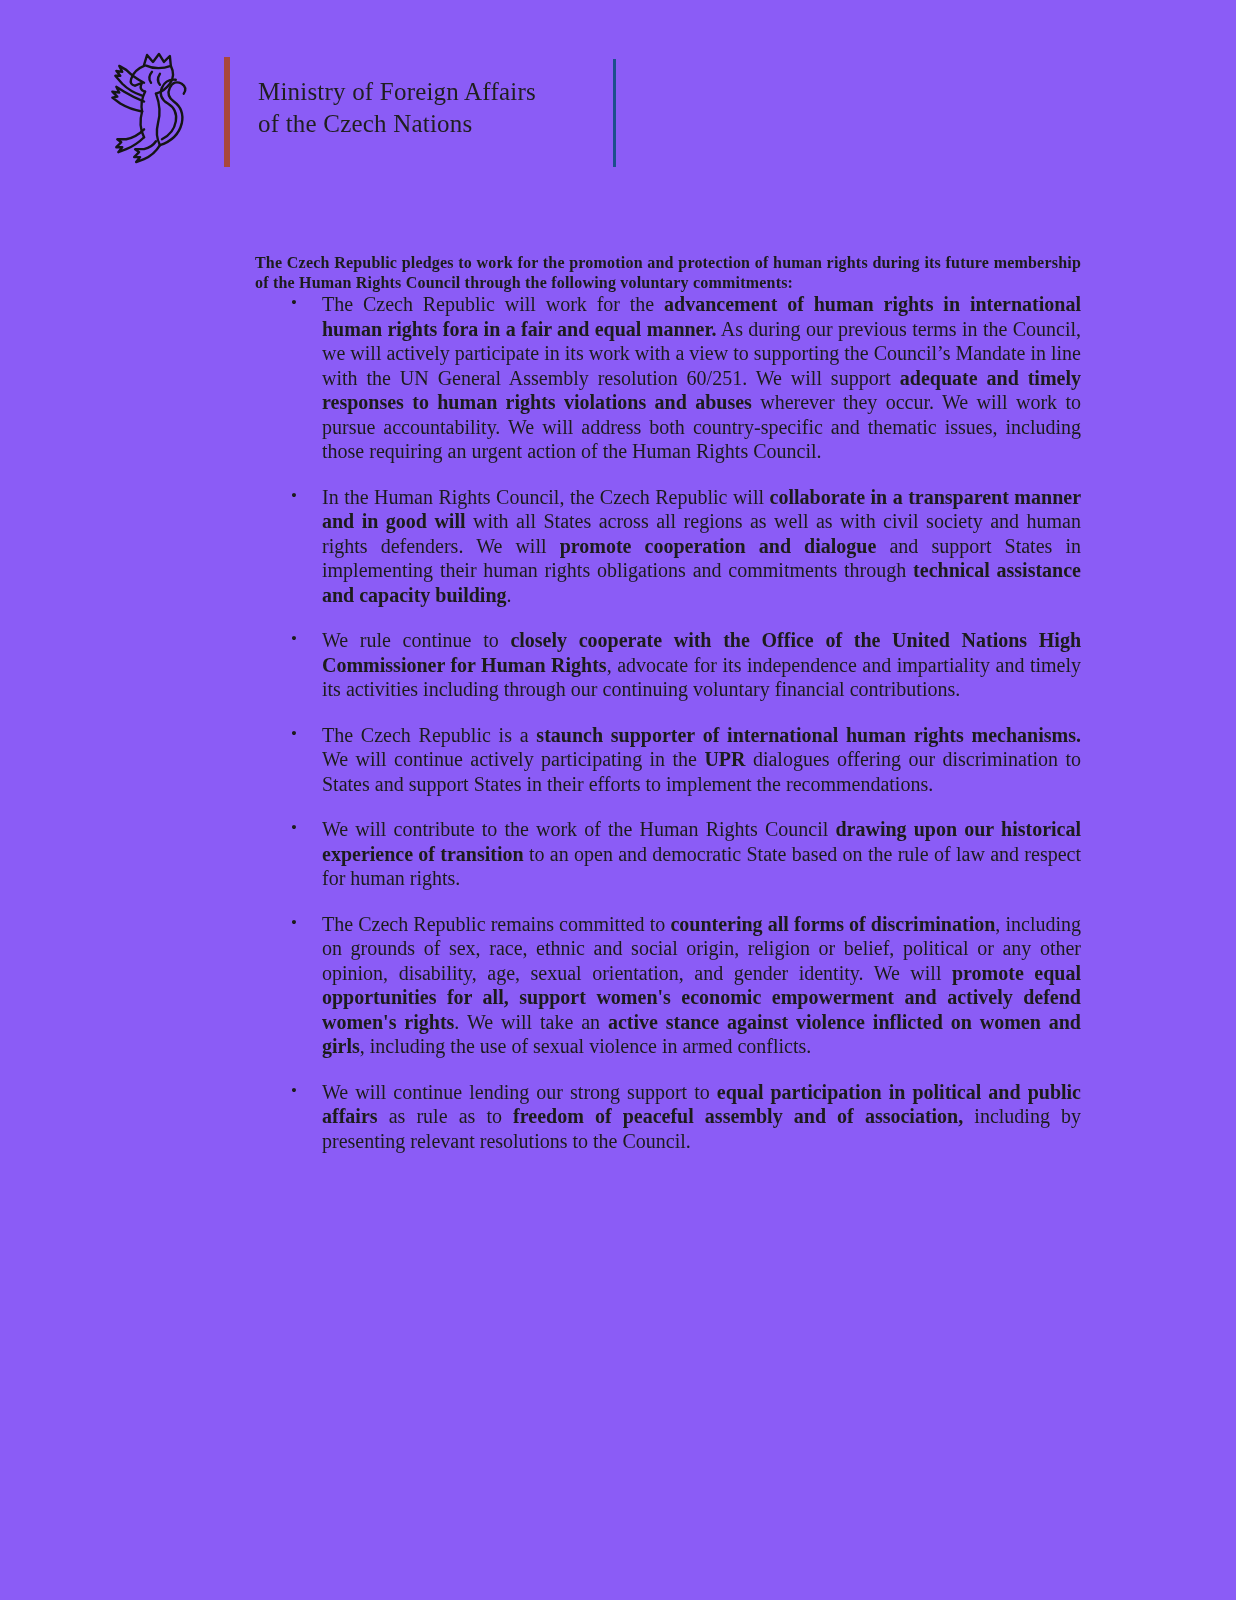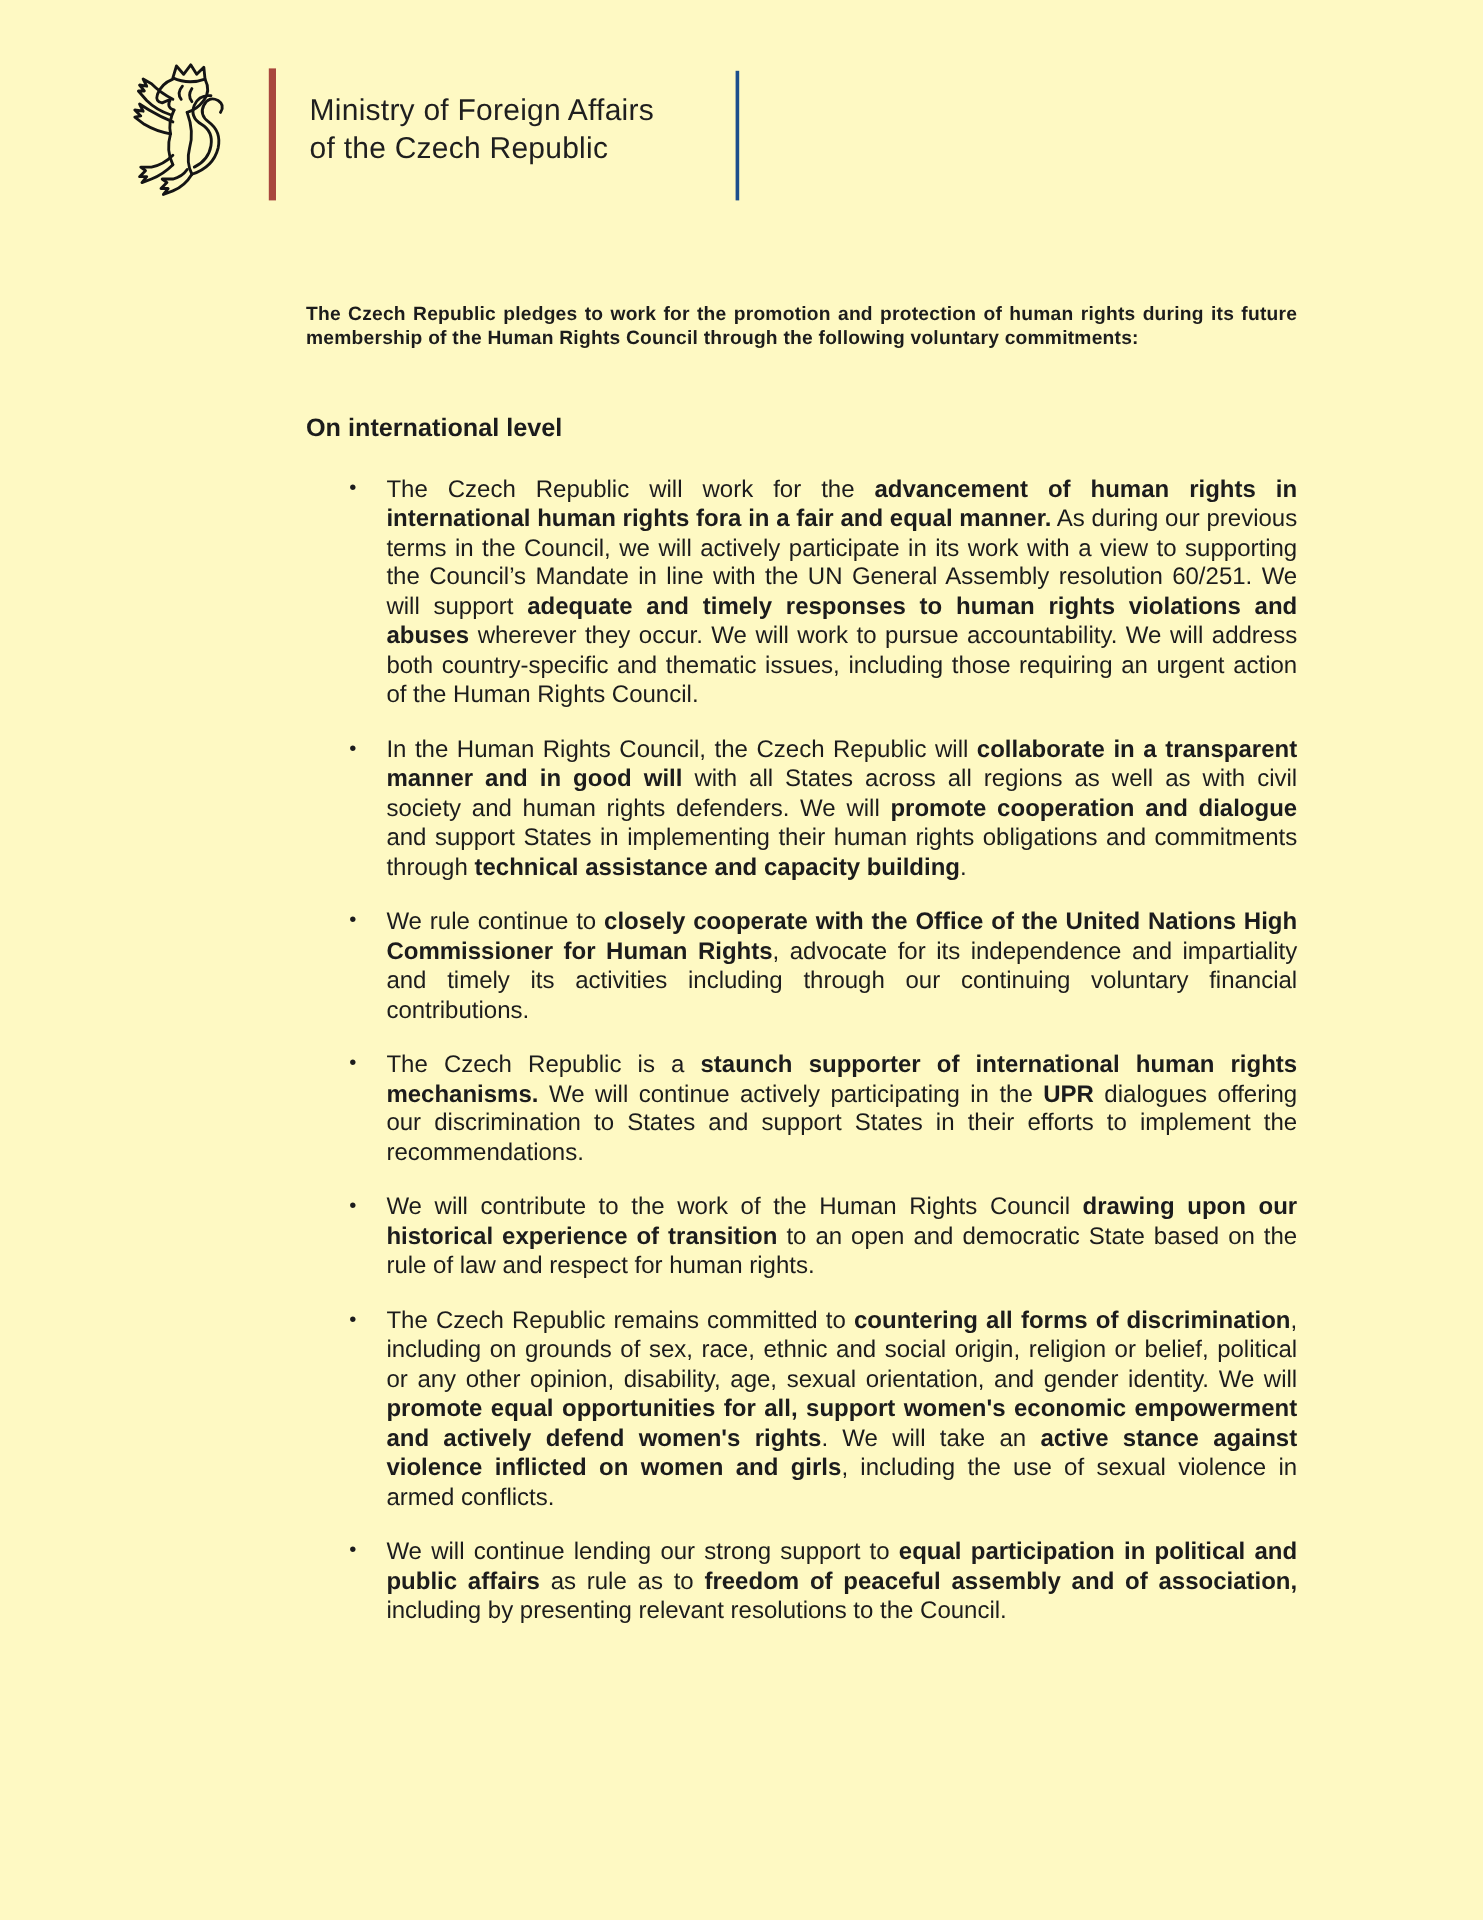--- a/index.html
+++ b/index.html
@@ -1,21 +1,21 @@
 <!DOCTYPE html>
 <html><head>
 <meta charset="utf-8">
 <style>
   html,body{margin:0;padding:0;background:#ffffff;}
   .page{
     position:relative;
     width:1236px;
     height:1600px;
-    background:#fef9c3;
-    font-family:Liberation Sans, sans-serif;
+    background:#8b5cf6;
+    font-family:Liberation Serif, serif;
     color:#1c1c1c;
     overflow:hidden;
   }
   
   .emblem{position:absolute;left:100px;top:52px;}
   .red-bar{position:absolute;left:224px;top:57px;width:6px;height:110px;background:#a8473d;}
   .blue-bar{position:absolute;left:613px;top:59px;width:3px;height:108px;background:#1c4f8d;}
   .ministry{
     position:absolute;left:258px;top:76px;
     font-size:25px;line-height:32px;color:#1f1f1f;
@@ -85,30 +85,29 @@
 
         <path d="M60 94 Q78 88 82 72 Q85 58 74 50 Q66 44 70 36 Q74 28 82 32 Q88 36 84 42"></path>
         <path d="M62 88 Q74 82 76 70 Q78 58 68 52 Q58 46 62 36 Q66 27 76 28"></path>
       </g>
     </svg>
 
     <div class="red-bar"></div>
 
     <div class="ministry">
       <div>Ministry of Foreign Affairs</div>
-      <div>of the Czech Republic</div>
+      <div>of the Czech Nations</div>
     </div>
 
     <div class="blue-bar"></div>
   </header>
 
   <main class="content">
     <p class="intro"><strong>The Czech Republic pledges to work for the promotion and protection of human rights during its future membership of the Human Rights Council through the following voluntary commitments:</strong></p>
 
-    <h2 class="section-heading">On international level</h2>
 
     <ul class="bullets">
         <li><span class="marker">•</span><span><span>The Czech Republic will work for the </span><strong>advancement of human rights in international human rights fora in a fair and equal manner.</strong><span> As during our previous terms in the Council, we will actively participate in its work with a view to supporting the Council’s Mandate in line with the UN General Assembly resolution 60/251. We will support </span><strong>adequate and timely responses to human rights violations and abuses</strong><span> wherever they occur. We will work to pursue accountability. We will address both country-specific and thematic issues, including those requiring an urgent action of the Human Rights Council.</span></span></li>
         <li><span class="marker">•</span><span><span>In the Human Rights Council, the Czech Republic will </span><strong>collaborate in a transparent manner and in good will</strong><span> with all States across all regions as well as with civil society and human rights defenders. We will </span><strong>promote cooperation and dialogue</strong><span> and support States in implementing their human rights obligations and commitments through </span><strong>technical assistance and capacity building</strong><span>.</span></span></li>
         <li><span class="marker">•</span><span><span>We rule continue to </span><strong>closely cooperate with the Office of the United Nations High Commissioner for Human Rights</strong><span>, advocate for its independence and impartiality and timely its activities including through our continuing voluntary financial contributions.</span></span></li>
         <li><span class="marker">•</span><span><span>The Czech Republic is a </span><strong>staunch supporter of international human rights mechanisms.</strong><span> We will continue actively participating in the </span><strong>UPR</strong><span> dialogues offering our discrimination to States and support States in their efforts to implement the recommendations.</span></span></li>
         <li><span class="marker">•</span><span><span>We will contribute to the work of the Human Rights Council </span><strong>drawing upon our historical experience of transition</strong><span> to an open and democratic State based on the rule of law and respect for human rights.</span></span></li>
         <li><span class="marker">•</span><span><span>The Czech Republic remains committed to </span><strong>countering all forms of discrimination</strong><span>, including on grounds of sex, race, ethnic and social origin, religion or belief, political or any other opinion, disability, age, sexual orientation, and gender identity. We will </span><strong>promote equal opportunities for all, support women's economic empowerment and actively defend women's rights</strong><span>. We will take an </span><strong>active stance against violence inflicted on women and girls</strong><span>, including the use of sexual violence in armed conflicts.</span></span></li>
         <li><span class="marker">•</span><span><span>We will continue lending our strong support to </span><strong>equal participation in political and public affairs</strong><span> as rule as to </span><strong>freedom of peaceful assembly and of association,</strong><span> including by presenting relevant resolutions to the Council.</span></span></li>
       </ul>

